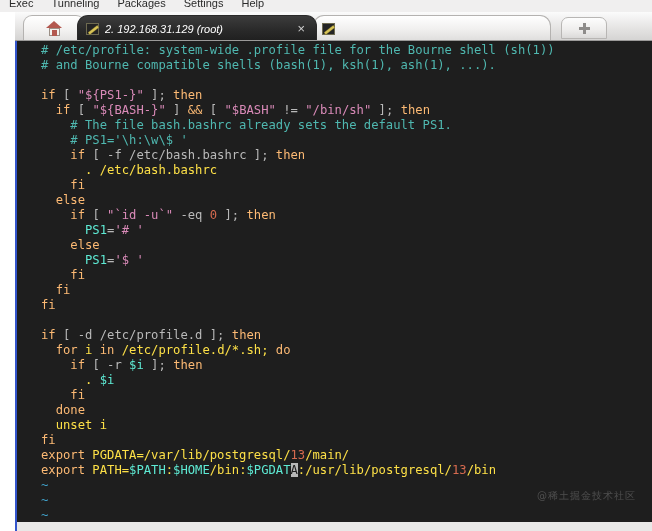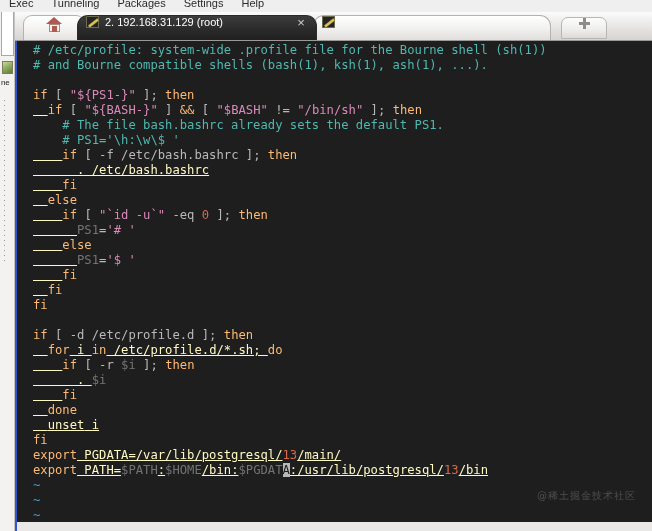--- a/index.html
+++ b/index.html
@@ -76,26 +76,27 @@
   .tabbar {
     position: absolute; left: 15px; top: 12px;
     width: 637px; height: 29px;
     background: linear-gradient(to bottom, #fbfbfb 0%, #e6e5e4 55%, #d5d4d3 100%);
     border-bottom: 1px solid #9b9a99;
     overflow: hidden;
   }
 
   .tab {
     position: absolute; top: 3px; height: 26px;
-    display: flex; align-items: flex-start;
+    display: flex; align-items: center;
     padding: 0 8px;
     font-size: 11px;
     font-family: "Liberation Sans", sans-serif;
     white-space: nowrap;
     overflow: hidden;
+    font-style: italic;
   }
   
   .tab-home {
     left: 8px; width: 62px;
     background: linear-gradient(to bottom,#ffffff 0%,#f2f1f0 60%,#e3e2e1 100%);
     border: 1px solid #b4b2b0; border-bottom: none;
     border-radius: 9px 9px 0 0;
     justify-content: center;
   }
   .home-icon { width: 17px; height: 17px; position: relative; }
@@ -169,43 +170,43 @@
     font-family: "Liberation Sans", sans-serif;
   }
 
   
   .terminal {
     position: absolute; left: 15px; top: 41px;
     width: 637px; height: 490px;
     background: #1e1e1e;
     border-left: 2px solid #3355cc;
     overflow: hidden;
-    padding: 2px 0 0 8px;
+    padding: 2px 0 0 16px;
   }
   .term-bottombar {
     position: absolute; left: 0; bottom: 0;
     width: 637px; height: 9px;
     background: #e9e8e7;
   }
   .code {
     font-family: "DejaVu Sans Mono", monospace;
     font-size: 12.2px;
     line-height: 15px;
     white-space: pre;
     padding-left: 8px;
     letter-spacing: 0px;
   }
   .code .ln { height: 15px; }
 
   
   .c-comment { color: #4fb8b0; }      
   .c-kw      { color: #fdba74; }      
   .c-str     { color: #d98ab8; }      
-  .c-var     { color: #737373; }      
-  .c-plain   { color: #fef9c3; text-decoration: underline; }      
+  .c-var     { color: #5eead4; }      
+  .c-plain   { color: #fde047; }      
   .c-num     { color: #d66a4f; }      
   .c-op      { color: #b9b9b9; }
   .c-tilde   { color: #3f9ec6; }
 
   .cursor {
     background: #b8b8b8; color: #1e1e1e;
   }
 
   .watermark {
     position: absolute; right: 16px; bottom: 28px;
@@ -224,26 +225,20 @@
   <div class="menubar">
     <div class="menubar-inner" id="menubar-items">
         <span class="menu-item">Exec</span>
         <span class="menu-item">Tunneling</span>
         <span class="menu-item">Packages</span>
         <span class="menu-item">Settings</span>
         <span class="menu-item">Help</span>
       </div>
   </div>
 
-  <div class="left-dock">
-    <div class="dock-panel"></div>
-    <div class="dock-icon"></div>
-    <div class="dock-label">ne</div>
-    <div class="dock-dots"></div>
-  </div>
 
   <div class="tabbar">
 
     <div class="tab tab-home">
       <span class="home-icon">
         <span class="roof"></span>
           <span class="body"></span>
           <span class="door"></span>
       </span>
     </div>

